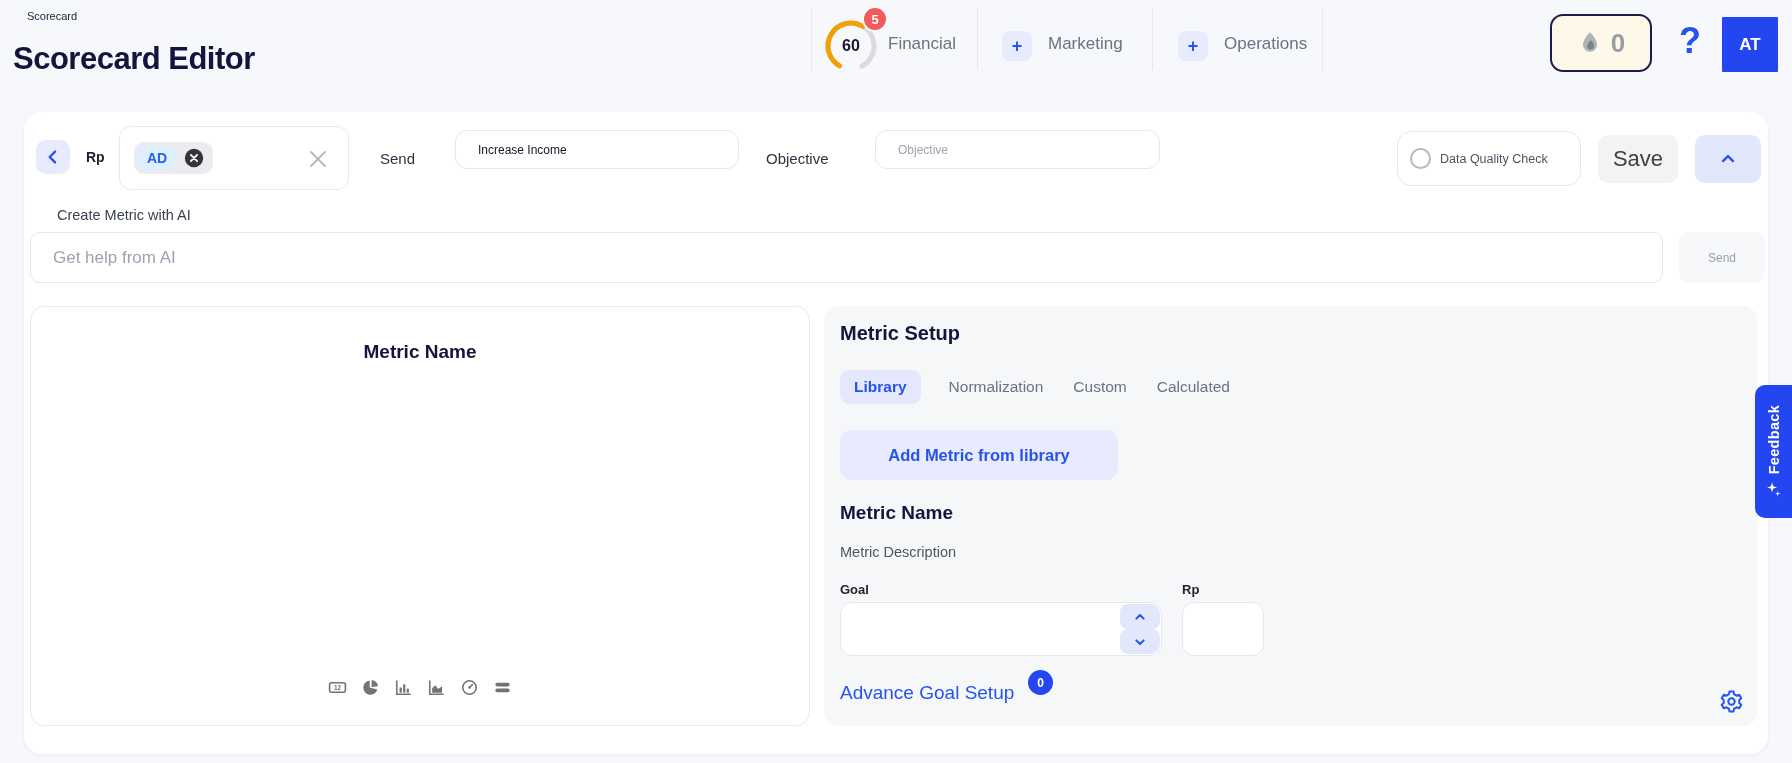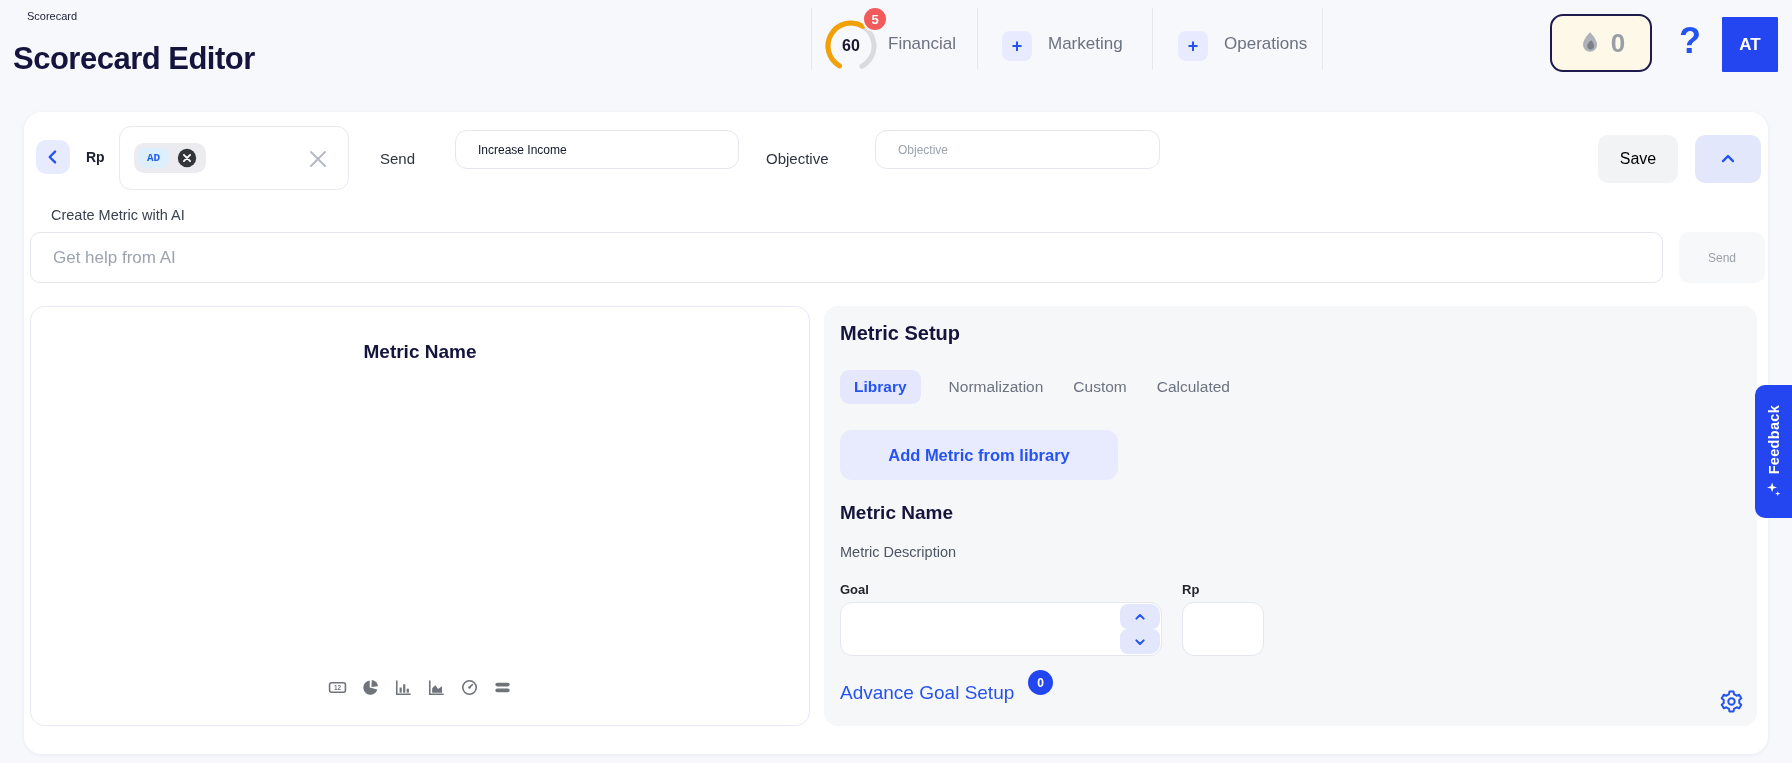--- a/index.html
+++ b/index.html
@@ -29,37 +29,37 @@
   .avatar { position:absolute; left:1722px; top:17px; width:56px; height:55px; border-radius:1px; background:#2346f0; color:#fff; font-size:17px; font-weight:600; display:flex; align-items:center; justify-content:center; cursor:pointer; }
 
   
   .main-card { position:absolute; left:24px; top:112px; width:1744px; height:642px; background:#fff; border-radius:18px; box-shadow:0 1px 4px rgba(20,20,70,.06); }
 
   
   .back-btn { position:absolute; left:36px; top:140px; width:34px; height:34px; border-radius:10px; background:#e8ebfd; border:none; display:flex; align-items:center; justify-content:center; cursor:pointer; }
   .rp-label { position:absolute; left:86px; top:149px; font-size:14px; font-weight:600; color:#1c2030; }
   .select-box { position:absolute; left:119px; top:126px; width:230px; height:64px; border:1.5px solid #e8e9f1; border-radius:12px; background:#fff; display:flex; align-items:center; padding:0 14px; }
   .chip { display:flex; align-items:center; gap:7px; background:#ececf0; border-radius:10px; padding:4px 8px 4px 4px; }
-  .chip-code { background:#ddeefc; color:#2563eb; font-size:11px; font-weight:700; border-radius:8px; padding:4px 9px;font-family:Liberation Mono, monospace; }
+  .chip-code { background:#ddeefc; color:#2563eb; font-size:14px; font-weight:700; border-radius:8px; padding:4px 9px; }
   .chip-x { width:22px; height:22px; cursor:pointer; }
   .select-clear { position:absolute; right:18px; top:20px; width:24px; height:24px; cursor:pointer; }
 
   .tb-label { position:absolute; top:150px; font-size:15px; color:#2d3340; }
   .tb-input { position:absolute; top:130px; height:39px; border:1.5px solid #e5e7ee; border-radius:12px; background:#fff; font-family:inherit; font-size:12px; color:#111827; padding:0 22px; outline:none;margin-left:12px; }
   .tb-input::placeholder { color:#9ca3af; }
 
   .dq-pill { position:absolute; left:1397px; top:131px; width:184px; height:55px; border:1.5px solid #e5e7ee; border-radius:14px; background:#fff; display:flex; align-items:center; gap:9px; padding:0 12px; cursor:pointer; }
   .dq-radio { width:21px; height:21px; border:2px solid #b6bac2; border-radius:50%; flex:0 0 auto; }
   .dq-text { font-size:12.5px; color:#4a5560; }
 
-  .save-btn { position:absolute; left:1598px; top:135px; width:80px; height:48px; border:none; border-radius:10px; background:#f2f3f5; color:#000000; font-size:16px; font-family:inherit; cursor:pointer;text-align:center; }
+  .save-btn { position:absolute; left:1598px; top:135px; width:80px; height:48px; border:none; border-radius:10px; background:#f2f3f5; color:#404040; font-size:22px; font-family:inherit; cursor:pointer;text-align:center; }
   .collapse-btn { position:absolute; left:1695px; top:135px; width:66px; height:48px; border:none; border-radius:10px; background:#e3e7fc; display:flex; align-items:center; justify-content:center; cursor:pointer; }
 
   
-  .ai-label { position:absolute; left:51px; top:207px; font-size:14.5px; color:#3a4150; }
+  .ai-label { position:absolute; left:57px; top:207px; font-size:14.5px; color:#3a4150; }
   .ai-input { position:absolute; left:30px; top:232px; width:1633px; height:51px; border:1.5px solid #e5e7ee; border-radius:10px; font-family:inherit; font-size:17px; color:#111827; padding:8px 22px; outline:none; background:#fff; }
   .ai-input::placeholder { color:#9ca3af; }
   .send-btn { position:absolute; left:1679px; top:232px; width:86px; height:51px; border:none; border-radius:10px; background:#f7f8f9; color:#9aa0a8; font-size:12px; font-family:inherit; cursor:pointer; }
 
   
   .preview-card { position:absolute; left:30px; top:306px; width:780px; height:420px; background:#fff; border:1px solid #e7eaf6; border-radius:14px; }
   .preview-title { position:absolute; left:0; right:0; top:34px; text-align:center; font-size:19px; font-weight:700; color:#14143c; }
   .chart-icons { position:absolute; left:0; right:0; bottom:28px; display:flex; justify-content:center; gap:14px; color:#6f737a; }
   .chart-icons .ci { width:19px; height:19px; cursor:pointer; display:inline-flex; }
 
@@ -149,20 +149,24 @@
       <path d="M5 5l14 14M19 5L5 19" stroke="#b6bac2" stroke-width="2" stroke-linecap="round"></path>
     </svg>
   </div>
 
   <div class="tb-label" style="left:380px">Send</div>
   <input class="tb-input" style="left: 443px; width: 284px;" value="Increase Income">
 
   <div class="tb-label" style="left:766px">Objective</div>
   <input class="tb-input" style="left: 863px; width: 285px;" placeholder="Objective">
 
+  <div class="dq-pill">
+    <span class="dq-radio"></span>
+    <span class="dq-text">Data Quality Check</span>
+  </div>
 
   <button class="save-btn">Save</button>
   <button class="collapse-btn">
     <svg width="20" height="20" viewBox="0 0 24 24">
       <polyline points="6 14.5 12 8.5 18 14.5" fill="none" stroke="#2553f0" stroke-width="2.8" stroke-linecap="round" stroke-linejoin="round"></polyline>
     </svg>
   </button>
 
   <div class="ai-label">Create Metric with AI</div>
   <input class="ai-input" placeholder="Get help from AI" style="">

